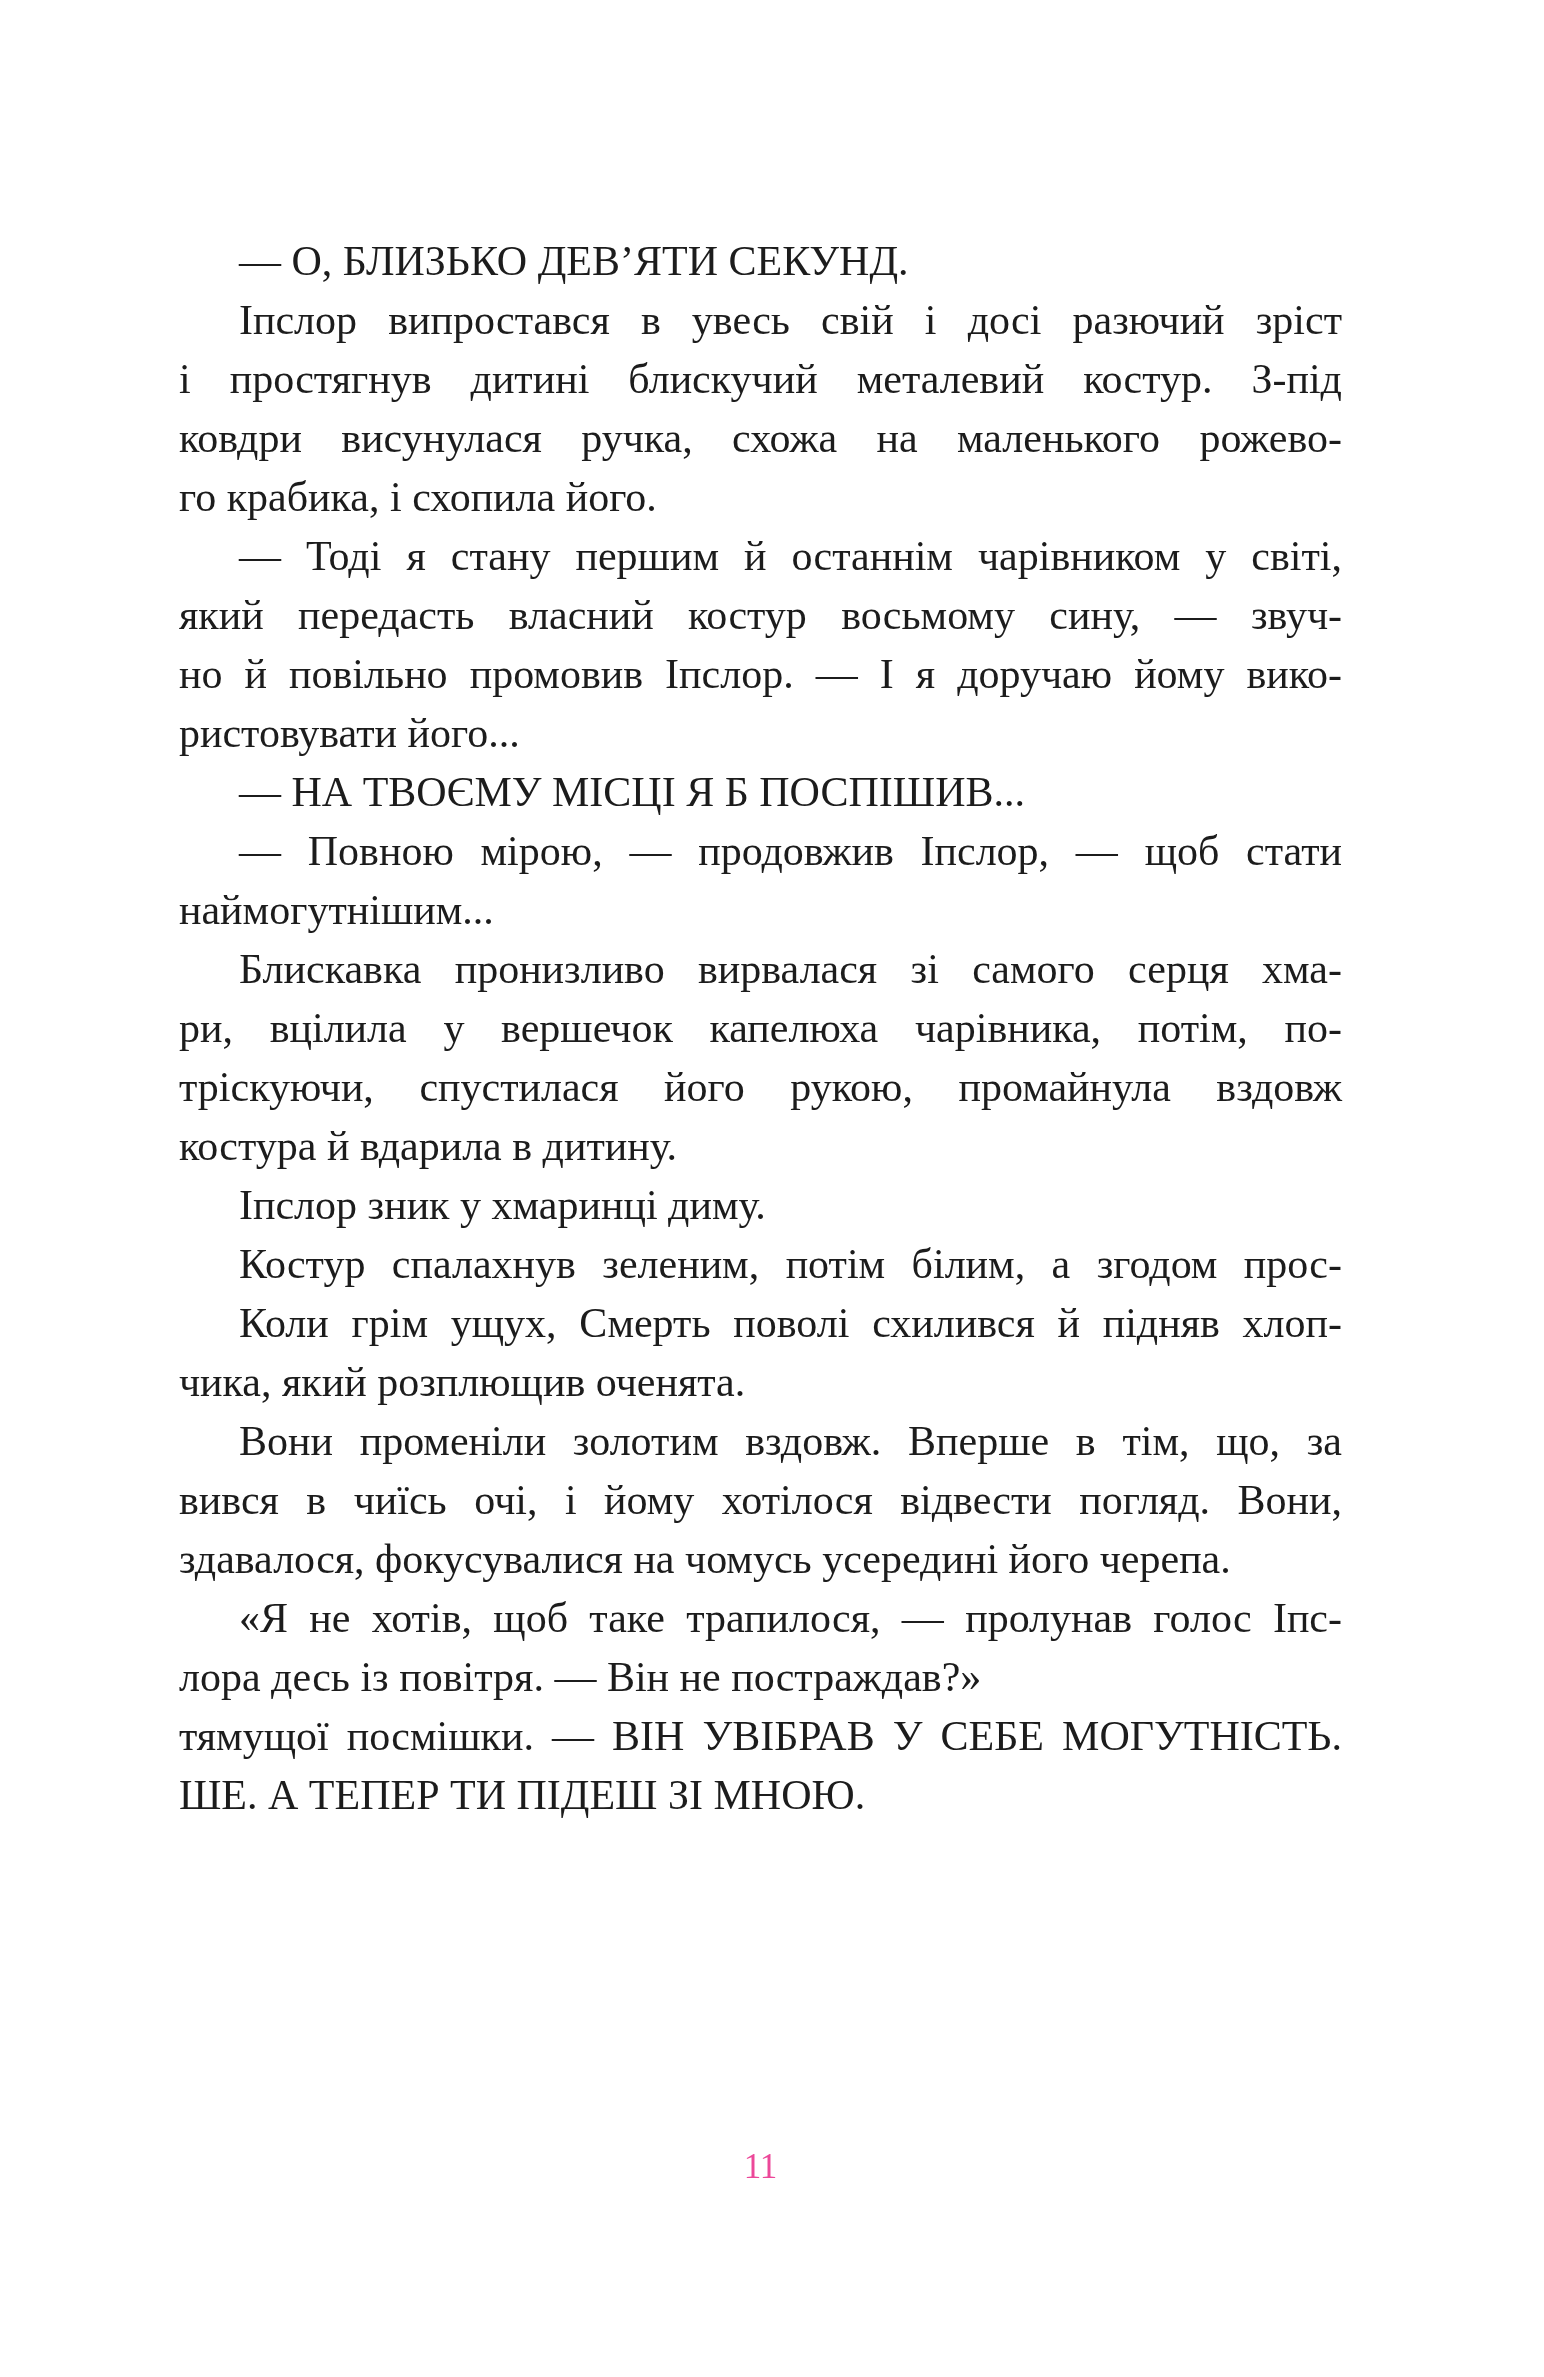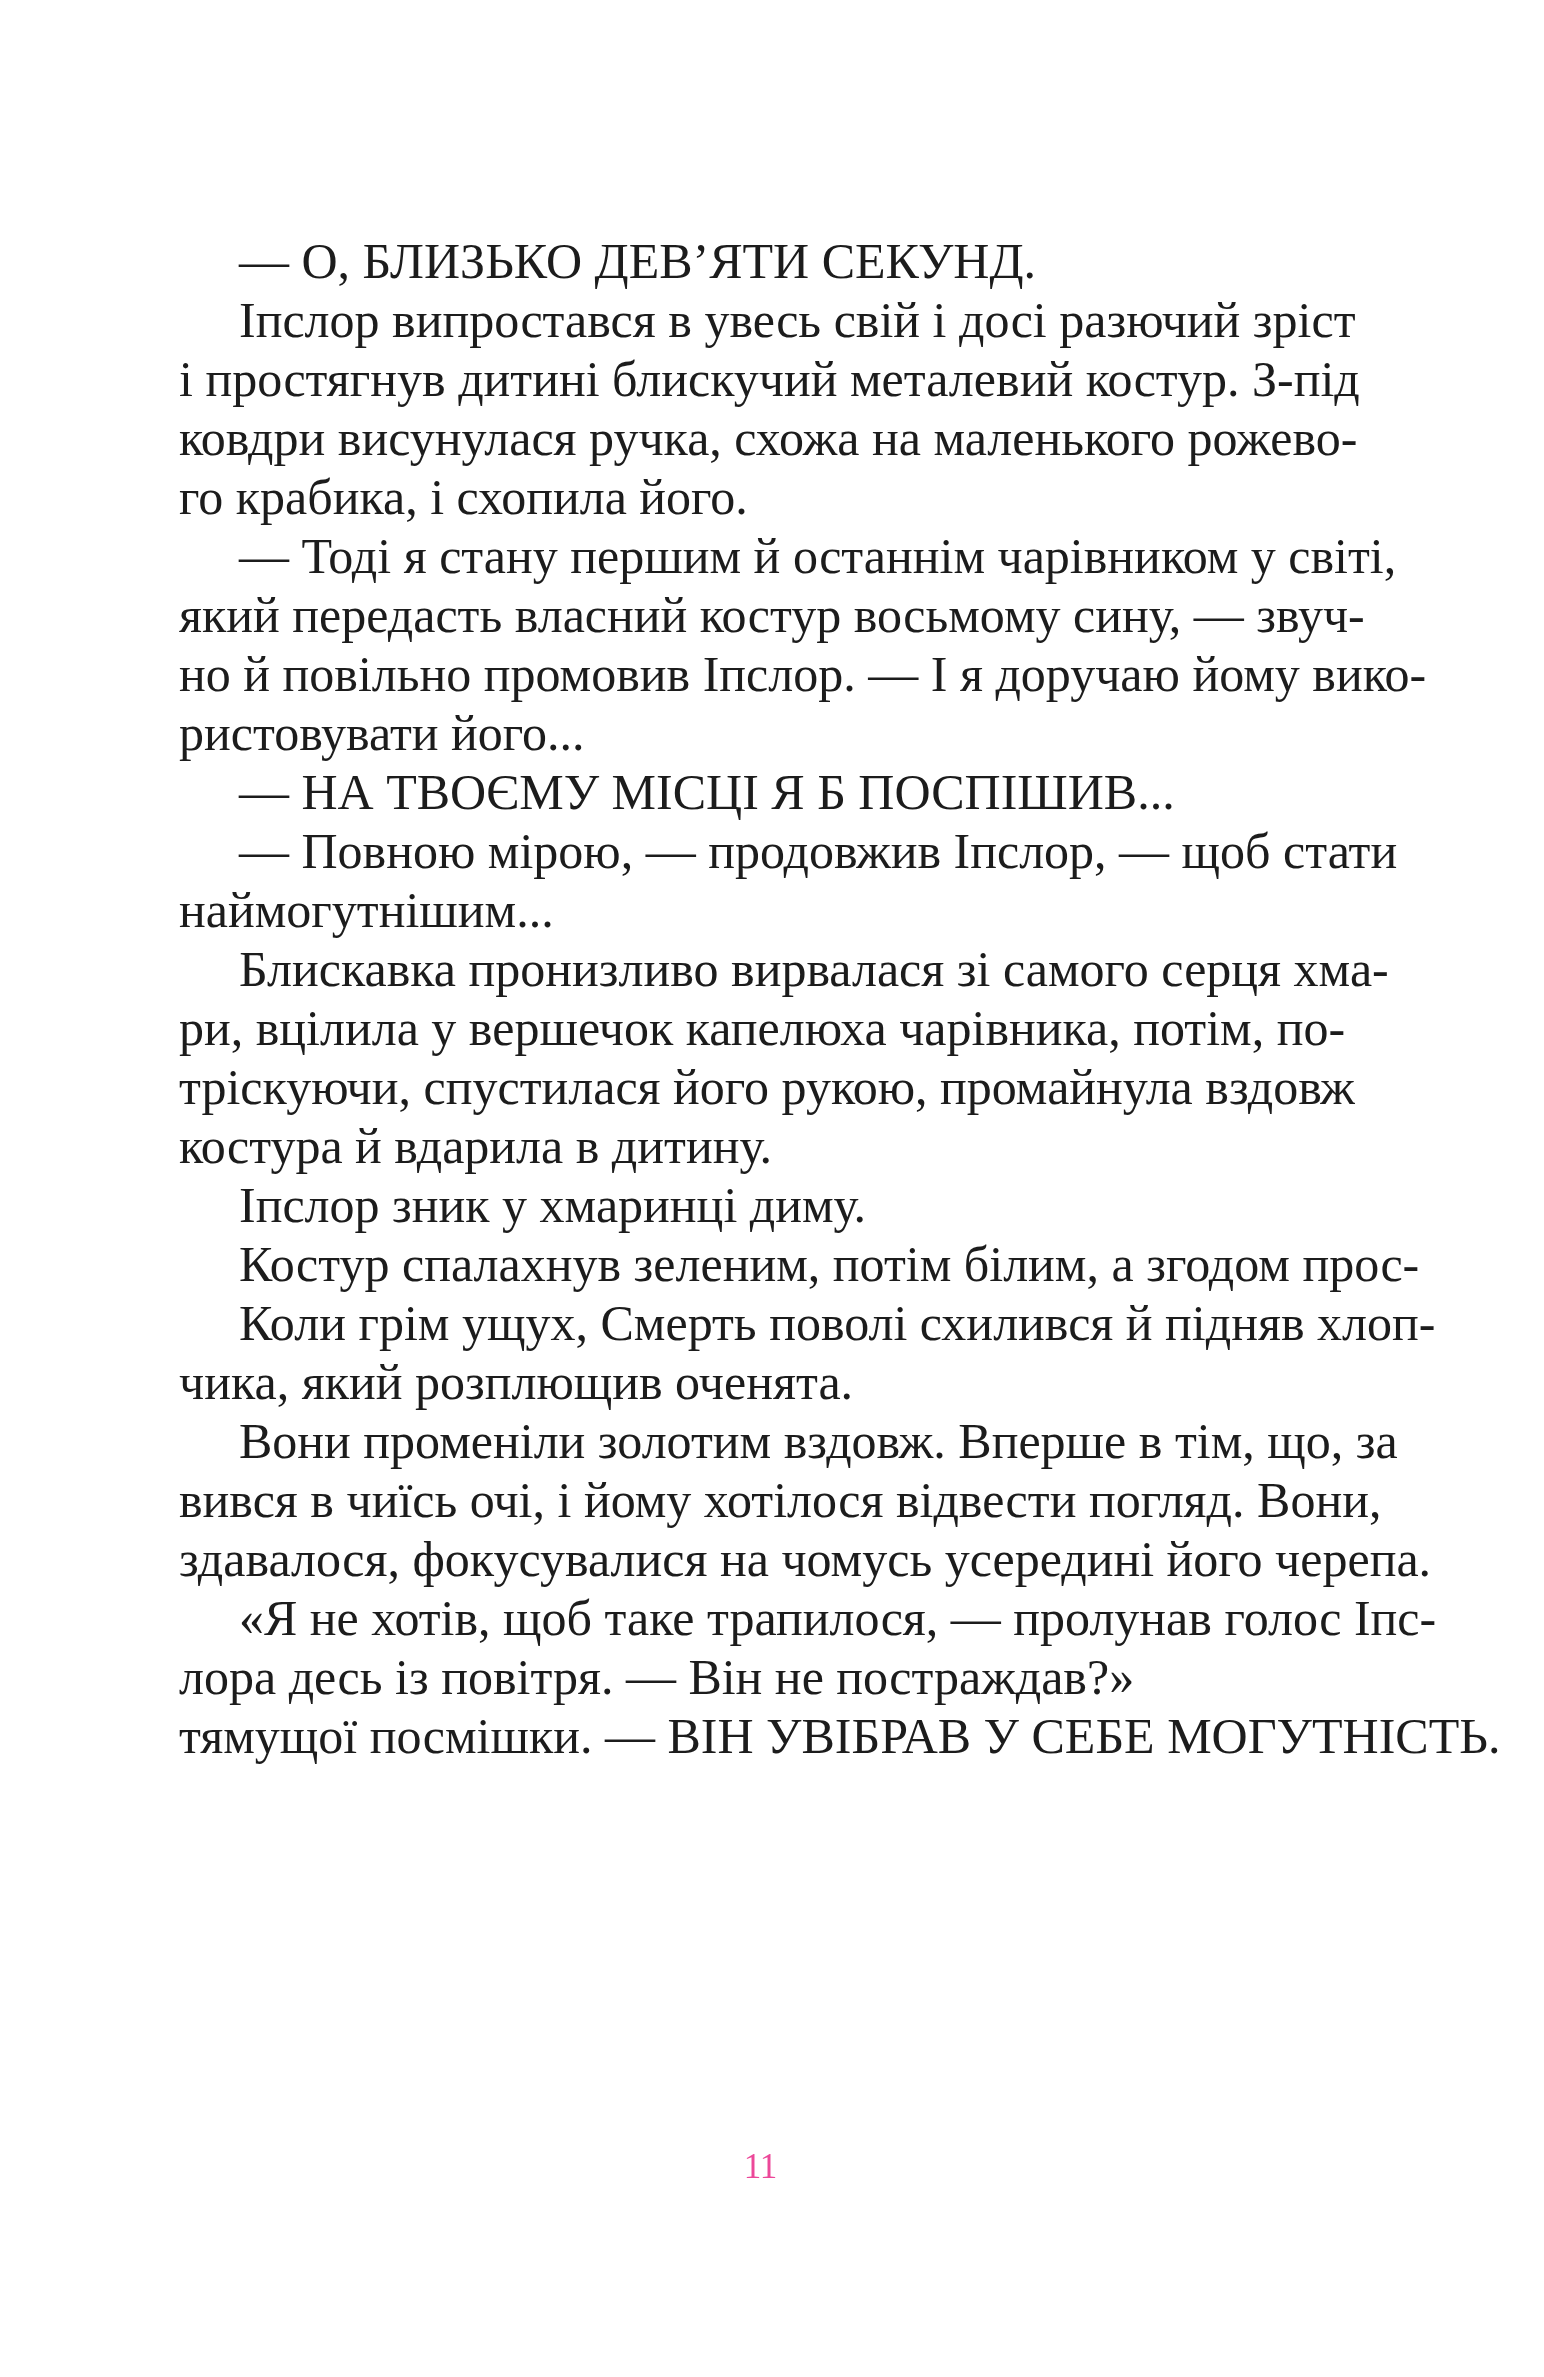--- a/index.html
+++ b/index.html
@@ -20,21 +20,21 @@
       width: 1545px;
       height: 2377px;
       background: #ffffff;
     }
     .text-block {
       position: absolute;
       left: 179px;
       top: 232px;
       width: 1163px;
       font-family: "Liberation Serif", "DejaVu Serif", serif;
-      font-size: 50px;
+      font-size: 42px;
       line-height: 59px;
       color: #1c1c1c;
     }
     .line {
       display: block;
       height: 59px;
       white-space: nowrap;
       text-align: justify;
       text-align-last: justify;
       overflow: visible;
@@ -82,17 +82,18 @@
     <span class="line indent last">Іпслор зник у хмаринці диму.</span>
     <span class="line indent">Костур спалахнув зеленим, потім білим, а згодом прос-</span>
     <span class="line indent">Коли грім ущух, Смерть поволі схилився й підняв хлоп-</span>
     <span class="line last">чика, який розплющив оченята.</span>
     <span class="line indent">Вони променіли золотим вздовж. Вперше в тім, що, за</span>
     <span class="line">вився в чиїсь очі, і йому хотілося відвести погляд. Вони,</span>
     <span class="line last">здавалося, фокусувалися на чомусь усередині його черепа.</span>
     <span class="line indent">«Я не хотів, щоб таке трапилося, — пролунав голос Іпс-</span>
     <span class="line last">лора десь із повітря. — Він не постраждав?»</span>
     <span class="line">тямущої посмішки. — ВІН УВІБРАВ У СЕБЕ МОГУТНІСТЬ.</span>
+    <span class="line last">ШЕ. А ТЕПЕР ТИ ПІДЕШ ЗІ МНОЮ.</span>
   </div>
 
   <div class="page-number">11</div>
 </div>
 
 
 </body></html>

